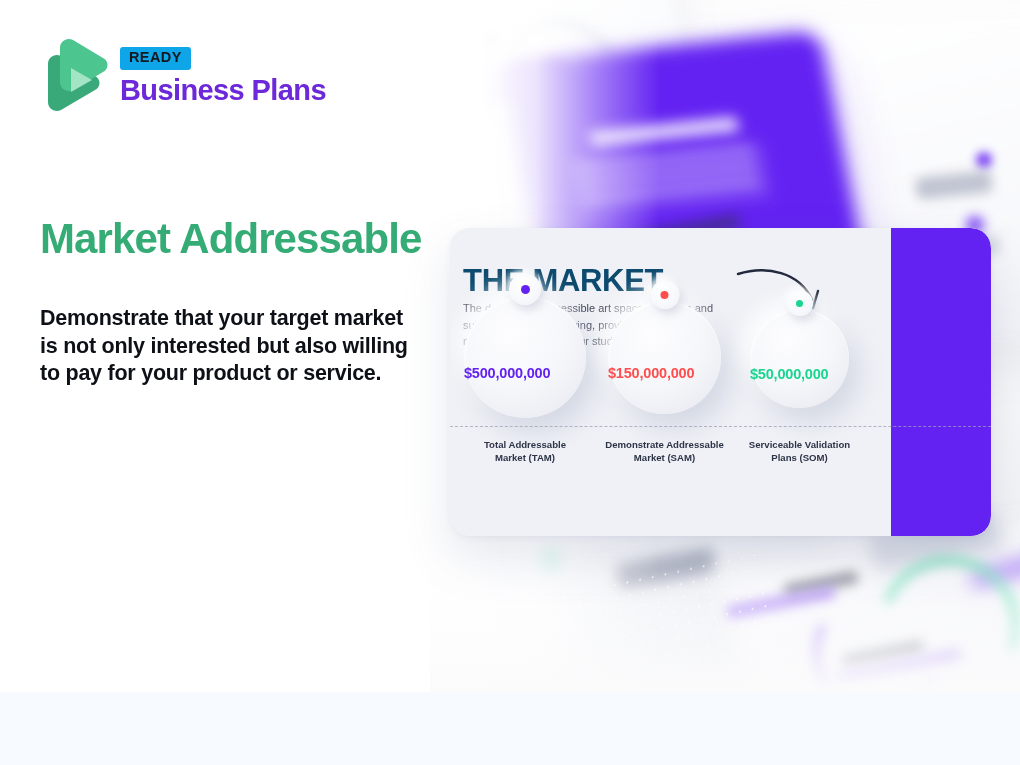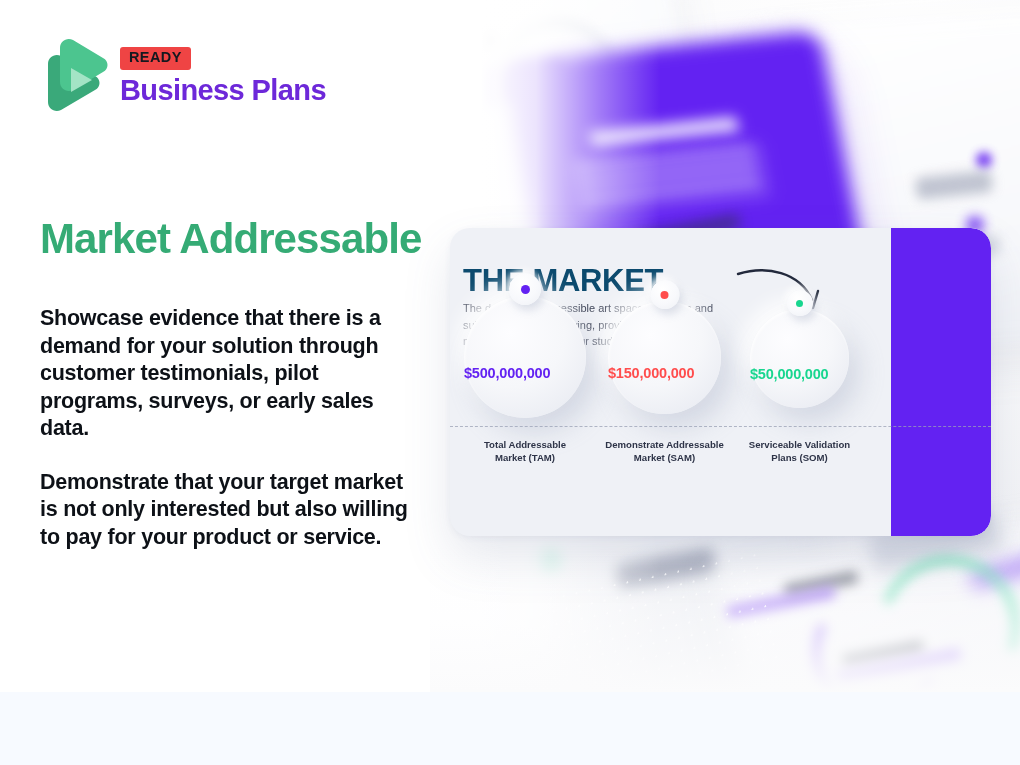--- a/index.html
+++ b/index.html
@@ -249,21 +249,21 @@
     width: 440px; height: 692px;
     z-index: 30;
   }
 
   
   .brand { position: absolute; left: 40px; top: 38px; display: flex; align-items: center; }
   .logo-mark { position: relative; width: 68px; height: 78px; flex: 0 0 auto; }
   .brand-text { margin-left: 12px; }
   .ready-badge {
     display: inline-block;
-    background: #ef4444;
+    background: #0ea5e9;
     color: #14181f;
     font-size: 14.5px;
     font-weight: 700;
     letter-spacing: .4px;
     padding: 3px 9px 4px 9px;
     border-radius: 3px;
     line-height: 1.1;
   }
   .brand-name {
     margin-top: 4px;
@@ -481,21 +481,20 @@
       </div>
       <div class="brand-text">
         <span class="ready-badge">READY</span>
         <div class="brand-name">Business Plans</div>
       </div>
     </div>
 
     <div class="headline">Market Addressable</div>
 
     <div class="body-copy">
-      <p>Showcase evidence that there is a demand for your solution through customer testimonials, pilot programs, surveys, or early sales data.</p>
       <p>Demonstrate that your target market is not only interested but also willing to pay for your product or service.</p>
     </div>
   </div>
 
   <div class="slide-card">
 
     <div class="card-purple-panel"></div>
 
     <div class="dashed-line"></div>
 

